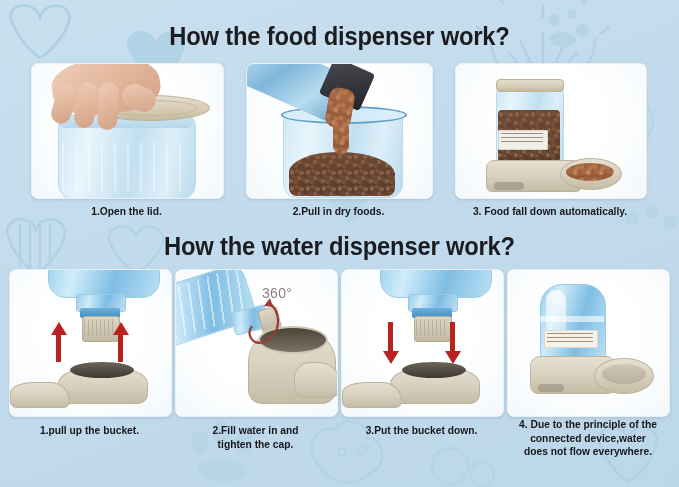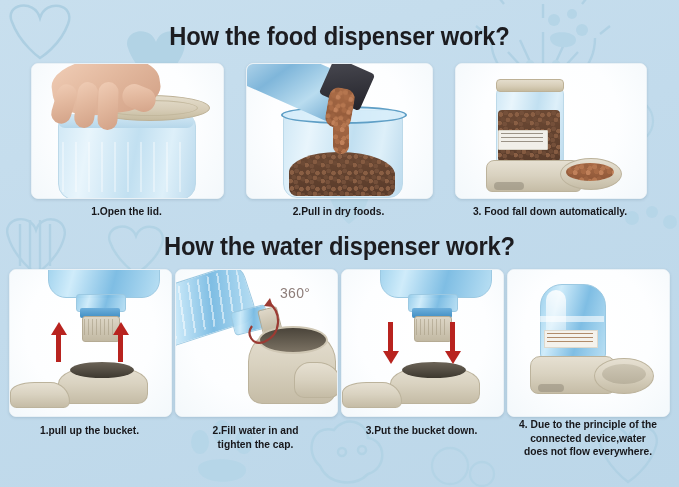--- a/index.html
+++ b/index.html
@@ -86,21 +86,20 @@
   
   #badge-360 {
     position: absolute;
     left: 262px;
     top: 285px;
     font-size: 14px;
     font-weight: 500;
     color: #8d7d79;
     letter-spacing: 0.3px;
     font-family: "Liberation Sans", sans-serif;
-    margin-left: 18px;
   }
 
   
   .art { position: absolute; }
 
   
   .jar-body {
     background: linear-gradient(100deg,
         rgba(206,231,245,0.95) 0%,
         rgba(232,245,252,0.98) 22%,

